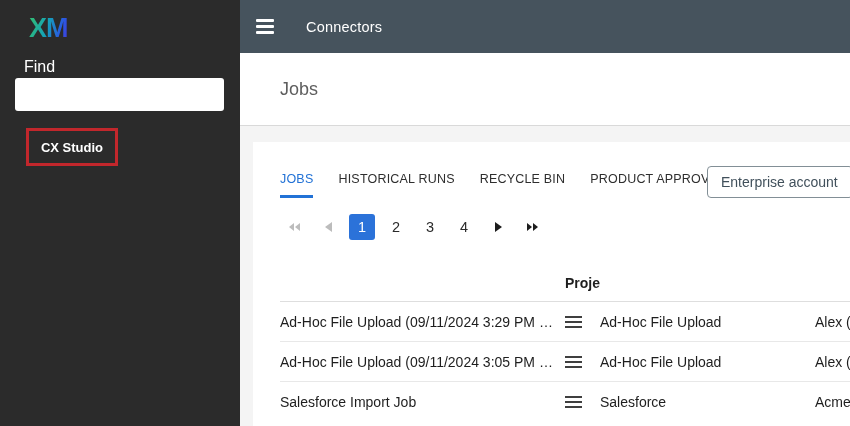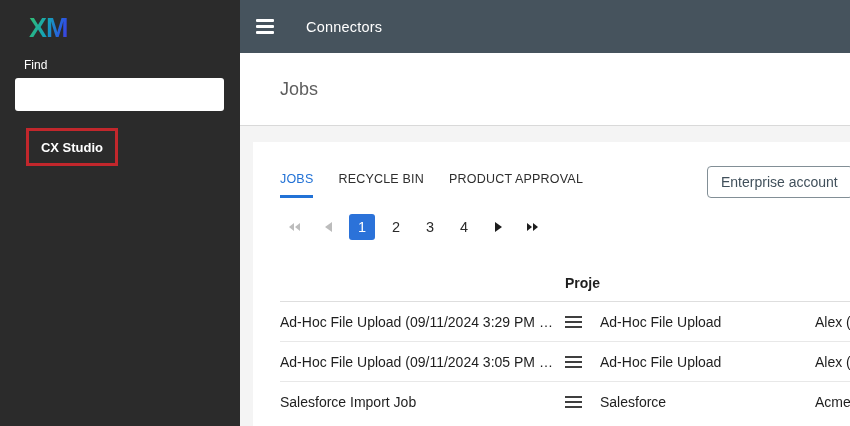--- a/index.html
+++ b/index.html
@@ -19,21 +19,21 @@
   }
   .logo {
     position:absolute; left:13px; top:13px;
     font-size:27px; font-weight:700; letter-spacing:-1px;
     background:linear-gradient(105deg,#35c06b 0%,#14a3b8 45%,#2a58e2 78%,#4637d8 100%);
     -webkit-background-clip:text; background-clip:text;
     -webkit-text-fill-color:transparent; color:transparent;margin-left:16px;
   }
   .find-label {
     position:absolute; left:24px; top:58px;
-    color:#ffffff; font-size:12px;
+    color:#ffffff; font-size:16px;
   }
   .find-input {
     position:absolute; left:15px; top:78px; width:209px; height:33px;
     background:#ffffff; border:none; border-radius:3px;
     padding:0 9px; font-size:14px; font-family:"Liberation Sans",sans-serif;
     outline:none;
   }
   .cx-box {
     position:absolute; left:26px; top:128px; width:92px; height:38px;
     border:3px solid #c2272c;
@@ -149,20 +149,21 @@
   </div>
 
   <div class="page-header">
     <div class="page-title">Jobs</div>
   </div>
 
   <div class="card">
 
     <div class="tabs">
       <div class="tab active">JOBS</div>
+      <div class="tab">HISTORICAL RUNS</div>
       <div class="tab">RECYCLE BIN</div>
       <div class="tab">PRODUCT APPROVAL</div>
     </div>
 
     <div class="account-filter">Enterprise account</div>
 
     <div class="pagination">
       <div class="pg-item disabled c-gray">
         <span class="dbl">
             <span class="tri tri-l tri-sm"></span>

